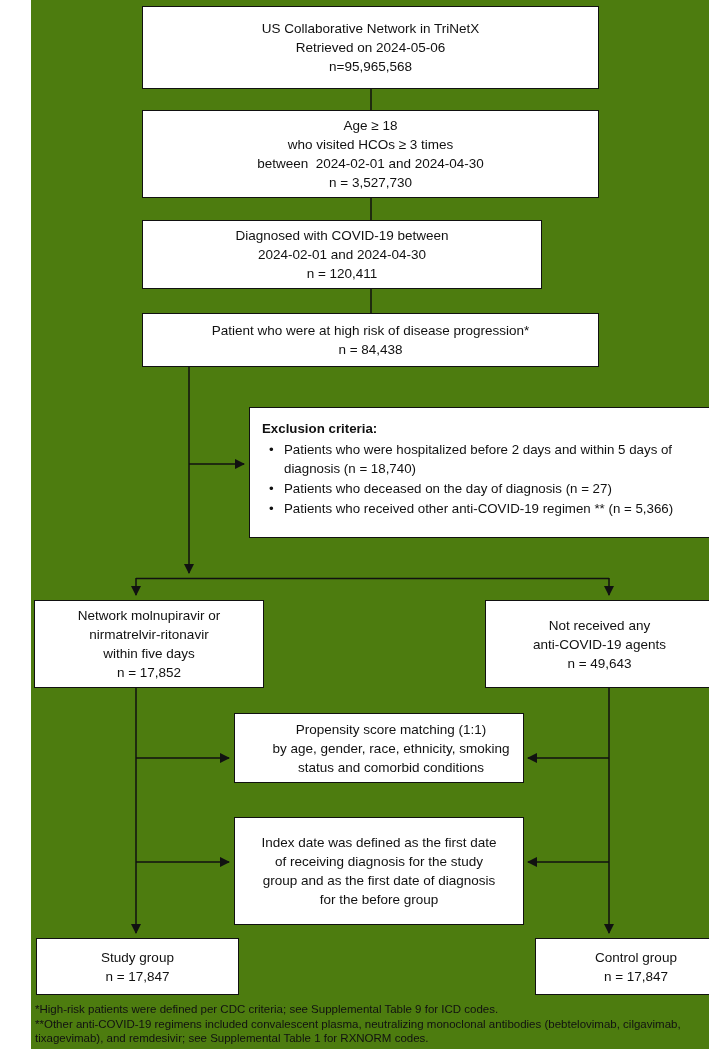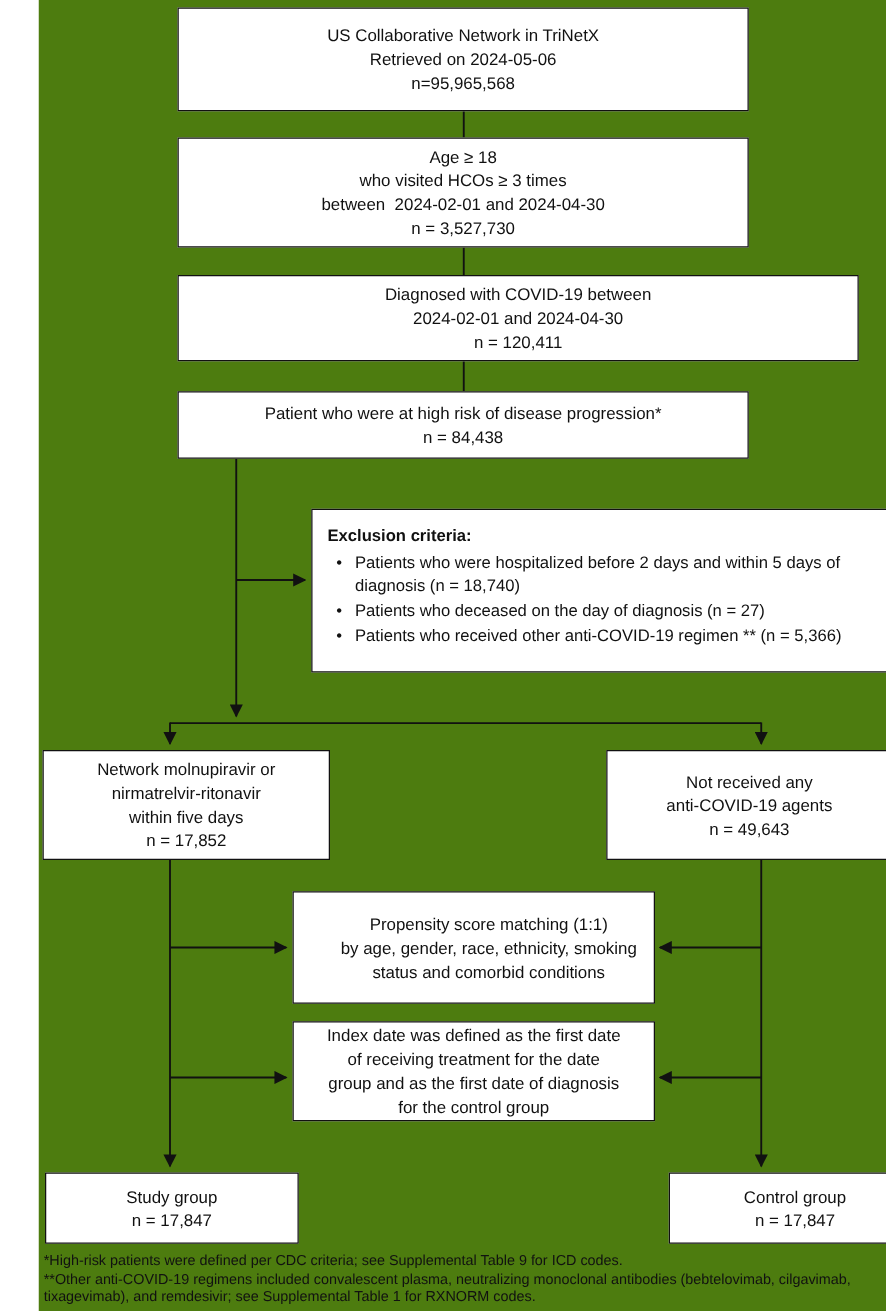--- a/index.html
+++ b/index.html
@@ -106,21 +106,21 @@
     <div class="line">n=95,965,568</div>
   </div>
 
   <div class="box" style="left:111px; top:110px; width:457px; height:88px;text-align:center;">
     <div class="line">Age ≥ 18</div>
     <div class="line">who visited HCOs ≥ 3 times</div>
     <div class="line">between  2024-02-01 and 2024-04-30</div>
     <div class="line">n = 3,527,730</div>
   </div>
 
-  <div class="box" style="left:111px; top:220px; width:545px; height:69px;">
+  <div class="box" style="left:111px; top:220px; width:400px; height:69px;">
     <div class="line">Diagnosed with COVID-19 between</div>
     <div class="line">2024-02-01 and 2024-04-30</div>
     <div class="line">n = 120,411</div>
   </div>
 
   <div class="box" style="left:111px; top:313px; width:457px; height:54px;">
     <div class="line">Patient who were at high risk of disease progression*</div>
     <div class="line">n = 84,438</div>
   </div>
 
@@ -139,31 +139,31 @@
     <div class="line">within five days</div>
     <div class="line">n = 17,852</div>
   </div>
 
   <div class="box" style="left:454px; top:600px; width:229px; height:88px;">
     <div class="line">Not received any</div>
     <div class="line">anti-COVID-19 agents</div>
     <div class="line">n = 49,643</div>
   </div>
 
-  <div class="box" style="left:203px; top:713px; width:290px; height:90px;padding-left:24px;">
+  <div class="box" style="left:203px; top:713px; width:290px; height:70px;padding-left:24px;">
     <div class="line">Propensity score matching (1:1)</div>
     <div class="line">by age, gender, race, ethnicity, smoking</div>
     <div class="line">status and comorbid conditions</div>
   </div>
 
-  <div class="box" style="left:203px; top:817px; width:290px; height:80px;">
+  <div class="box" style="left:203px; top:817px; width:290px; height:108px;">
     <div class="line">Index date was defined as the first date</div>
-    <div class="line">of receiving treatment for the date</div>
+    <div class="line">of receiving diagnosis for the study</div>
     <div class="line">group and as the first date of diagnosis</div>
-    <div class="line">for the control group</div>
+    <div class="line">for the before group</div>
   </div>
 
   <div class="box" style="left:5px; top:938px; width:203px; height:57px;">
     <div class="line">Study group</div>
     <div class="line">n = 17,847</div>
   </div>
 
   <div class="box" style="left:504px; top:938px; width:202px; height:57px;">
     <div class="line">Control group</div>
     <div class="line">n = 17,847</div>

